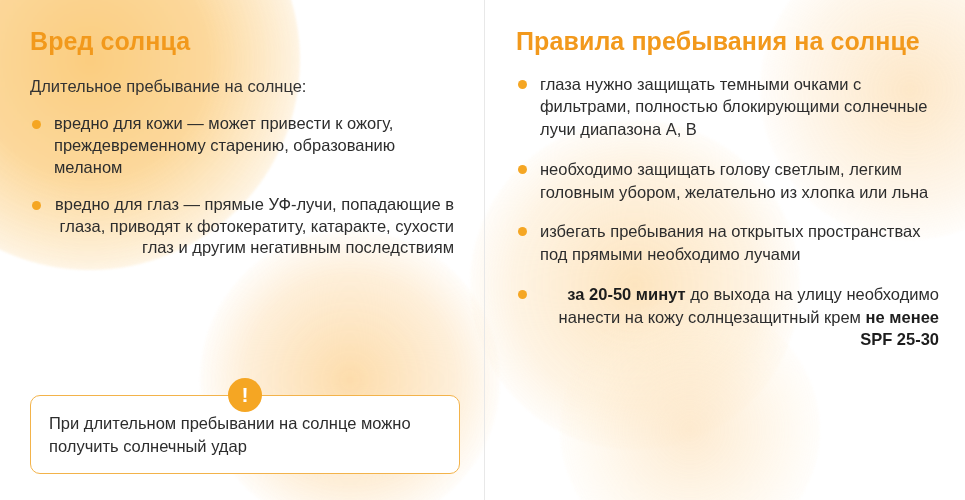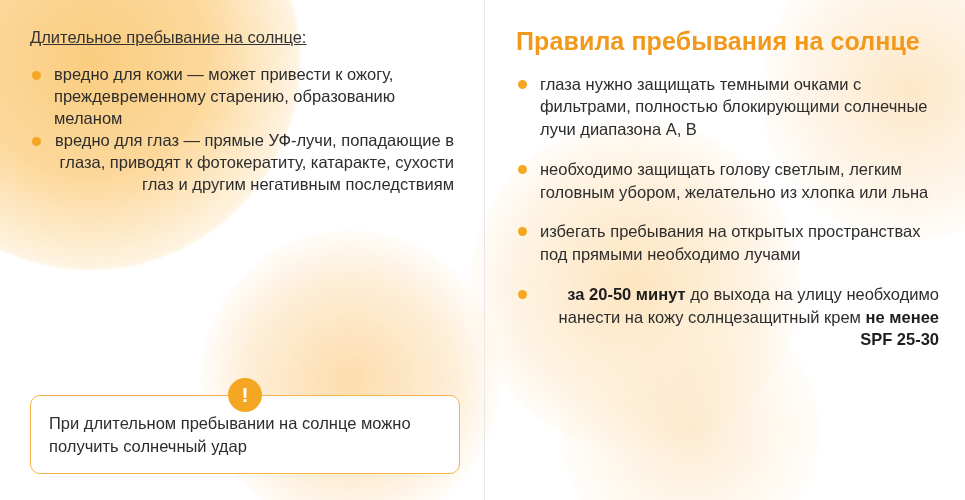--- a/index.html
+++ b/index.html
@@ -105,31 +105,31 @@
   }
   .col-right h1 {
     margin-bottom: 16px;
   }
 
   .intro {
     margin: 0 0 16px 0;
     font-size: 16.5px;
     color: #333333;
     line-height: 1.35;
-    text-decoration: underline;
   }
 
   ul.bullets {
     list-style: none;
     margin: 0;
     padding: 0;
   }
   ul.bullets li {
     position: relative;
     padding-left: 24px;
+    margin-bottom: 15px;
     font-size: 16.5px;
     line-height: 1.33;
     color: #2d2d2d;
   }
   ul.bullets li:last-child { margin-bottom: 0; text-align: right; }
   .dot {
     position: absolute;
     left: 2px;
     top: 7px;
     width: 9px;
@@ -186,20 +186,21 @@
   <div class="blob blob-c"></div>
   <div class="blob blob-d"></div>
   <div class="blob blob-e"></div>
   <div class="blob blob-f"></div>
 
   <div class="divider"></div>
 
   <div class="columns">
 
     <div class="col col-left">
+      <h1>Вред солнца</h1>
       <p class="intro">Длительное пребывание на солнце:</p>
       <ul class="bullets">
         <li>
           <span class="dot"></span>
           <span>вредно для кожи — может привести к ожогу, преждевременному старению, образованию меланом</span>
         </li>
         <li>
           <span class="dot"></span>
           <span>вредно для глаз — прямые УФ-лучи, попадающие в глаза, приводят к фотокератиту, катаракте, сухости глаз и другим негативным последствиям</span>
         </li>

